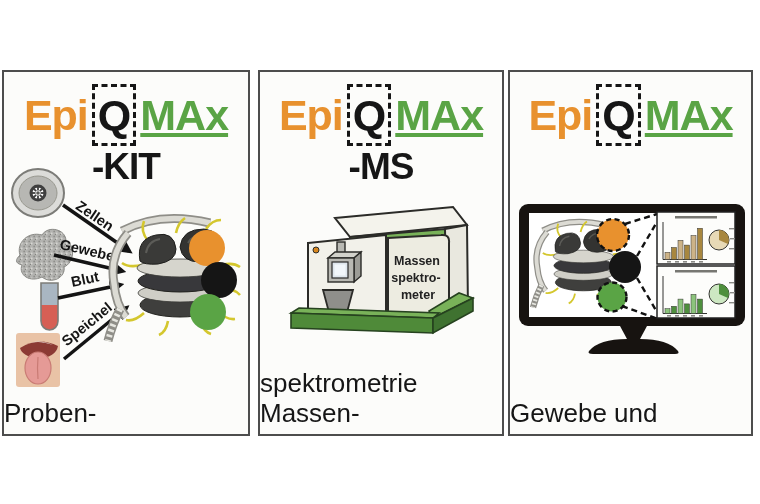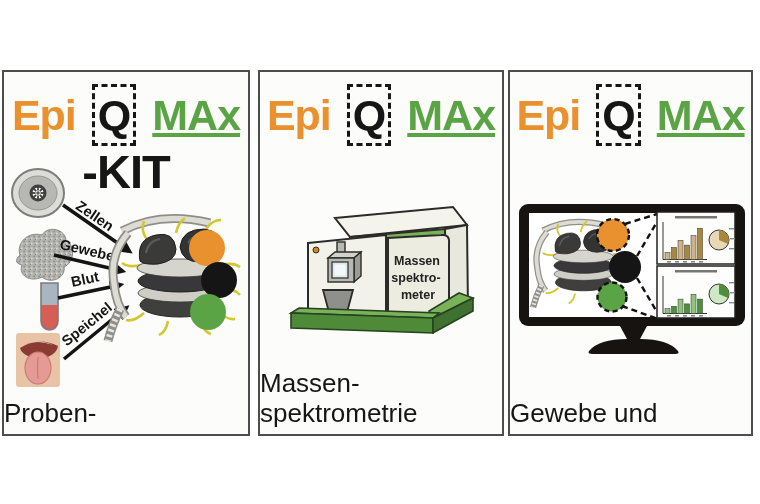--- a/index.html
+++ b/index.html
@@ -10,29 +10,29 @@
   .panel{
     position:absolute;top:70px;height:366px;box-sizing:border-box;
     background:#fcfcfa;border:2px solid #4d4d4d;
   }
   #panel-kit{left:2px;width:248px;}
   #panel-ms{left:258px;width:246px;}
   #panel-data{left:508px;width:245px;}
 
   .logo-row{
     display:flex;justify-content:center;align-items:center;
-    margin-top:12px;font-weight:bold;font-size:43px;letter-spacing:-1px;line-height:1;gap:12px;
+    margin-top:12px;font-weight:bold;font-size:43px;letter-spacing:-1px;line-height:1;
   }
   .logo-epi{color:#E8912E;}
   .logo-q{
     color:#161616;border:3px dashed #161616;padding:11px 3px;margin:0 4px;line-height:0.8;
   }
   .logo-max{color:#5AA445;text-decoration:underline;}
   .logo-suffix{
-    text-align:center;font-weight:bold;font-size:47px;color:#161616;
+    text-align:center;font-weight:bold;font-size:37px;color:#161616;
     letter-spacing:-1px;margin-top:2px;line-height:1;
   }
   .caption{
     position:absolute;bottom:6px;left:0;width:100%;text-align:left;
     font-weight:normal;font-size:26px;line-height:1.16;color:#161616;
   }
   .art{position:absolute;}
   svg text{font-family:"Liberation Sans","DejaVu Sans",sans-serif;}
 </style>
 </head>
@@ -149,20 +149,21 @@
     <div>Proben-</div>
   </div>
 </div>
 
 <div class="panel" id="panel-ms">
   <div class="logo-row">
     <span class="logo-epi">Epi</span>
       <span class="logo-q">Q</span>
       <span class="logo-max">MAx</span>
   </div>
+  <div class="logo-suffix">-MS</div>
 
   <svg class="art" style="left:23px;top:126px;" width="200" height="152" viewBox="0 0 200 152">
 
     <polygon points="52,20 170,9 184,27 67,39" fill="#f4f3ec" stroke="#2b2b28" stroke-width="2"></polygon>
     <polygon points="162,31 184,27 185,112 163,118" fill="#e9e8df" stroke="#2b2b28" stroke-width="2"></polygon>
     <polygon points="67,39 162,31 163,118 67,127" fill="#79b259" stroke="#2b2b28" stroke-width="2"></polygon>
 
     <polygon points="25,45 103,37 103,122 25,130" fill="#f2f1ea" stroke="#2b2b28" stroke-width="2"></polygon>
     <circle cx="33" cy="52" r="3" fill="#d8871f" stroke="#2b2b28" stroke-width="1"></circle>
 
@@ -186,22 +187,22 @@
 
     <g stroke="#26421f" stroke-width="1.6">
       <polygon points="150,120 190,100 176,95 146,113" fill="#79b259"></polygon>
       <polygon points="8,115 150,120 156,115 16,110" fill="#79b259"></polygon>
       <polygon points="8,115 150,120 150,135 8,130" fill="#4f8a39"></polygon>
       <polygon points="150,120 190,100 190,113 150,135" fill="#3f7230"></polygon>
     </g>
   </svg>
 
   <div class="caption">
+    <div>spektrometrie</div>
     <div>Massen-</div>
-    <div>spektrometrie</div>
   </div>
 </div>
 
 <div class="panel" id="panel-data">
   <div class="logo-row">
     <span class="logo-epi">Epi</span>
       <span class="logo-q">Q</span>
       <span class="logo-max">MAx</span>
   </div>
 

